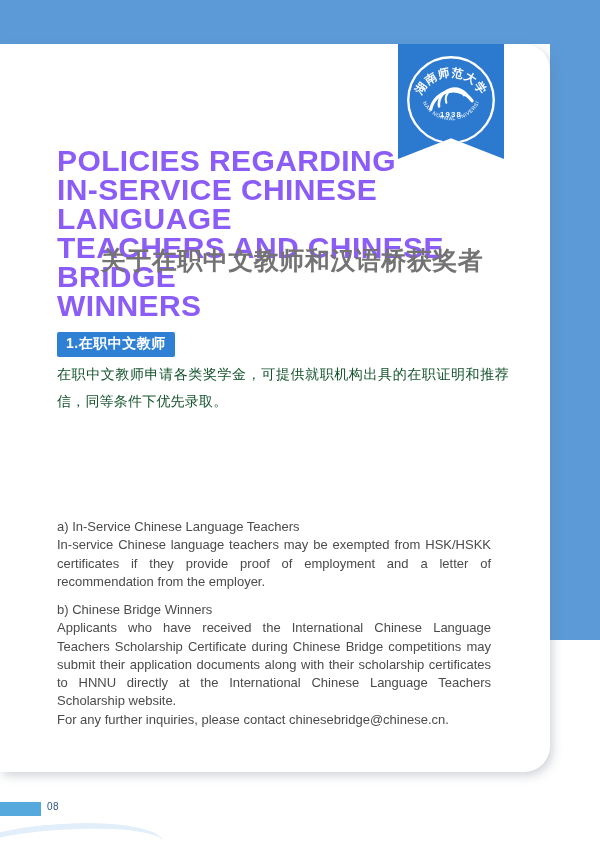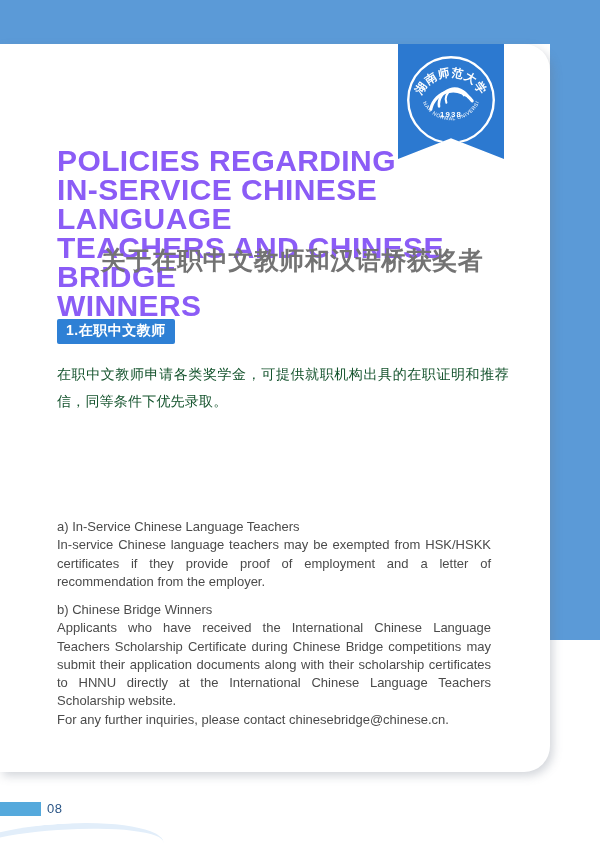--- a/index.html
+++ b/index.html
@@ -32,39 +32,39 @@
   .title-zh{
     position:absolute;left:57px;top:200px;width:470px;
     color:#737373;font-size:25px;font-weight:bold;letter-spacing:.5px;text-align:center;
   }
 
   .sec-label{
     position:absolute;left:57px;display:inline-block;
     background:#2e80d5;color:#ffffff;font-size:14px;font-weight:bold;
     padding:3px 9px 4px 9px;border-radius:2px;letter-spacing:.5px;
   }
-  .lbl1{top:275px;}
+  .lbl1{top:288px;}
   .lbl2{top:363px;}
   .sec-body{
     position:absolute;left:57px;width:452px;
     color:#14532d;font-size:14px;line-height:27px;letter-spacing:.2px;
     text-align:justify;
   }
   .body1{top:317px;}
   .body2{top:391px;}
 
   .eng{position:absolute;left:57px;width:434px;color:#4b4b4b;font-size:13px;line-height:18.3px;}
   .eng .hd{font-weight:normal;}
   .eng .bd{text-align:justify;}
   .eng-a{top:474px;}
   .eng-b{top:557px;}
   .eng .note{text-align:left;}
 
   .footer-bar{position:absolute;left:0;top:802px;width:41px;height:14px;background:#55a9dc;}
-  .page-num{position:absolute;left:47px;top:801px;font-size:13px;color:#2b5687;letter-spacing:.5px;}
+  .page-num{position:absolute;left:47px;top:801px;font-size:10px;color:#2b5687;letter-spacing:.5px;}
 
   .bottom-accent{
     position:absolute;left:-46px;top:824px;width:210px;height:46px;
     border-top:6px solid #e2eefa;border-radius:50%;transform:rotate(-4deg);
   }
 </style>
 </head>
 <body>
 
 <div class="band-top"></div>

